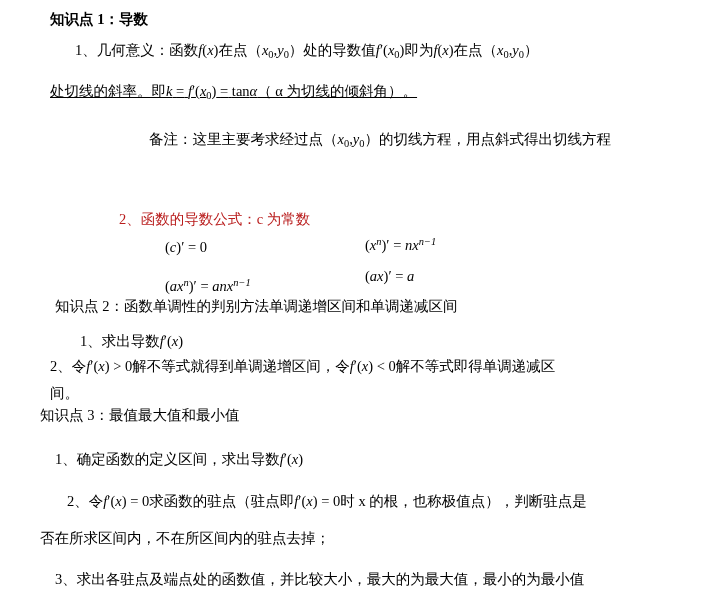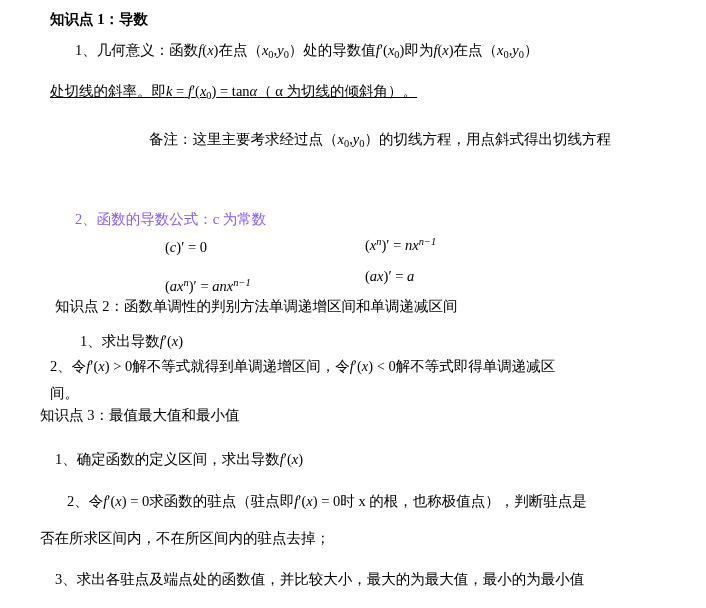--- a/index.html
+++ b/index.html
@@ -23,21 +23,21 @@
   }
   .line {
     font-size: 14.5px;
     line-height: 1.55;
     white-space: nowrap;
   }
   .heading {
     font-weight: bold;
   }
   .bold { font-weight: normal; }
-  .red { color: #8b5cf6; }
+  .red { color: #b91c1c; margin-left: 44px; }
   .mi {
     font-family: "Liberation Serif", serif;
     font-style: italic;
   }
   .mn, .mo {
     font-family: "Liberation Serif", serif;
     font-style: normal;
   }
   sub {
     font-size: 0.72em;

